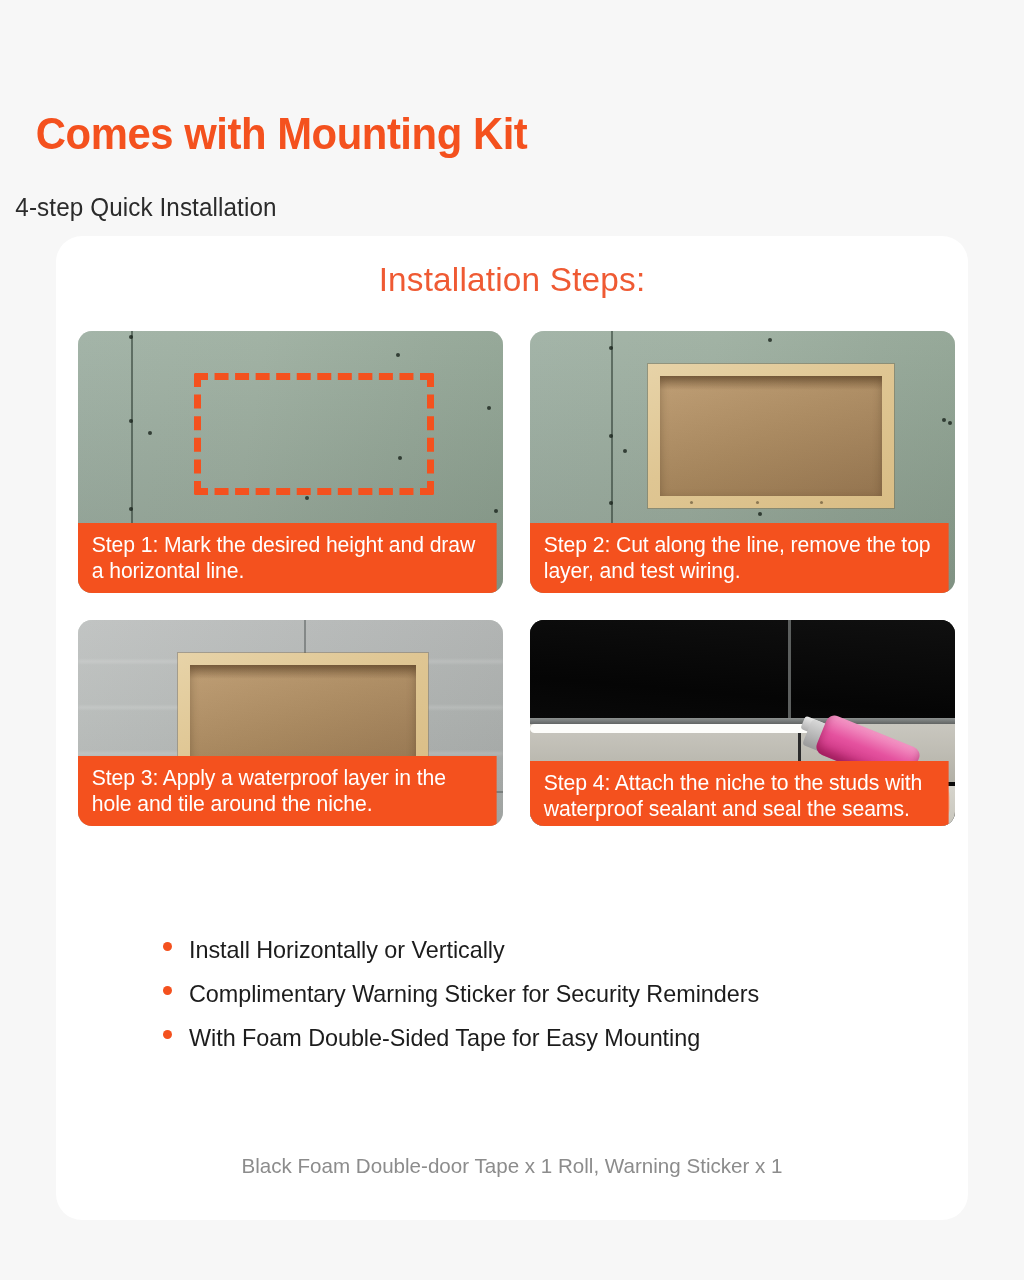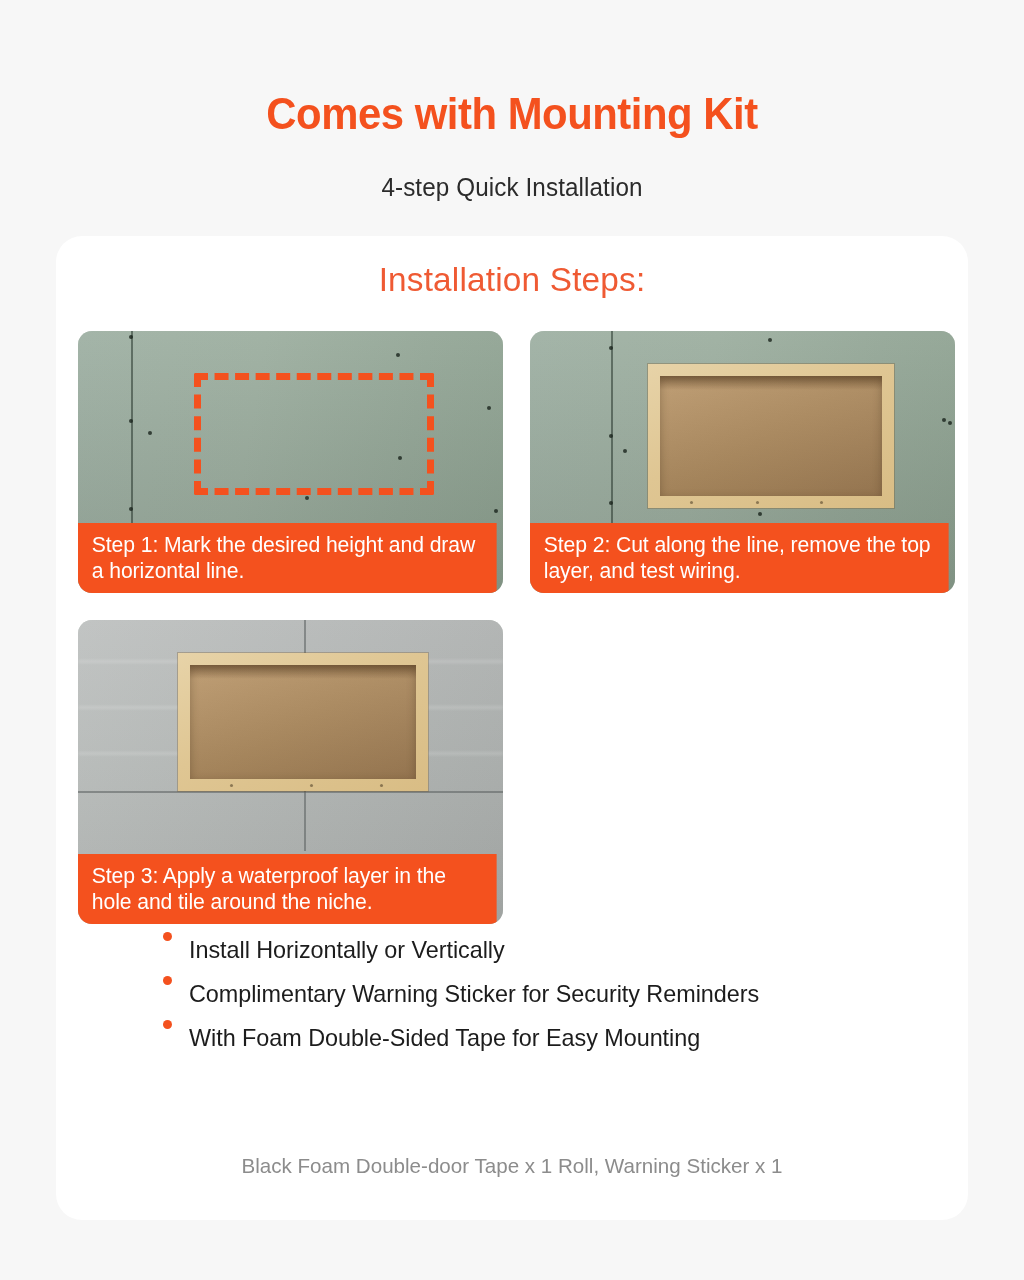--- a/index.html
+++ b/index.html
@@ -16,21 +16,22 @@
     position: relative;
     width: 1024px;
     height: 1280px;
     background: #f7f7f7;
     overflow: hidden;
   }
 
   
   .header {
     padding-top: 89px;
-    text-align: center;
+    text-align: left;
+    margin-top: 20px;
   }
   .main-title {
     font-size: 45px;
     font-weight: 700;
     color: #f4511e;
     letter-spacing: -0.5px;
     line-height: 1.1;
     transform: scaleX(0.93);
   }
   .sub-title {
@@ -77,21 +78,21 @@
   }
 
   .step-panel {
     position: relative;
     width: 425px;
     height: 262px;
     border-radius: 14px;
     overflow: hidden;
     background: #cfd6cf;
   }
-  .step-panel.tall { height: 304px; }
+  .step-panel.tall { height: 206px; }
 
   .photo {
     position: absolute;
     inset: 0;
   }
 
   
   .photo.drywall {
     background:
       linear-gradient(180deg, rgba(255,255,255,0.06), rgba(0,0,0,0.10)),
@@ -240,21 +241,21 @@
 
   
   .bullets {
     position: absolute;
     left: 107px;
     top: 700px;
     width: 760px;
   }
   .bullet-row {
     display: flex;
-    align-items: flex-start;
+    align-items: center;
     margin-bottom: 16px;
   }
   .bullet-dot {
     flex: 0 0 auto;
     width: 9px; height: 9px;
     border-radius: 50%;
     background: #f4511e;
     margin-right: 17px;
     position: relative;
     top: -4px;
@@ -347,20 +348,36 @@
             <div class="niche-inner shadowtop">
               <div class="debris" style="left:40px; bottom:-8px;"></div>
               <div class="debris" style="left:120px; bottom:-8px;"></div>
               <div class="debris" style="left:190px; bottom:-8px;"></div>
             </div>
           </div>
         </div>
         <div class="caption">Step 3: Apply a waterproof layer in the hole and tile around the niche.</div>
       </div>
 
+      <div class="step-panel tall">
+        <div class="photo sealant">
+          <div class="dark-top"></div>
+          <div class="dark-divider" style="left:258px; top:0; height:100px;"></div>
+          <div class="metal-rail" style="top:98px;"></div>
+          <div class="ledge" style="top:104px; height:58px;"></div>
+          <div class="dark-divider" style="left:268px; top:104px; height:58px; background:#2b2b2b;"></div>
+          <div class="ledge-lower" style="height:40px;"></div>
+          <div class="caulk-bead" style="left:0; top:104px; width:292px;"></div>
+          <div class="tube-nozzle" style="left:272px; top:100px; width:26px; height:14px;"></div>
+          <div class="tube-collar" style="left:276px; top:104px; width:34px; height:28px;"></div>
+          <div class="caulk-tube" style="left:288px; top:110px; width:100px; height:42px;"></div>
+          <div class="hand" style="left:348px; top:154px; width:72px; height:52px;"></div>
+        </div>
+        <div class="caption three">Step 4: Attach the niche to the studs with waterproof sealant and seal the seams.</div>
+      </div>
 
     </div>
 
     <div class="bullets">
       <div class="bullet-row">
         <span class="bullet-dot"></span>
         <span class="bullet-text">Install Horizontally or Vertically</span>
       </div>
       <div class="bullet-row">
         <span class="bullet-dot"></span>

